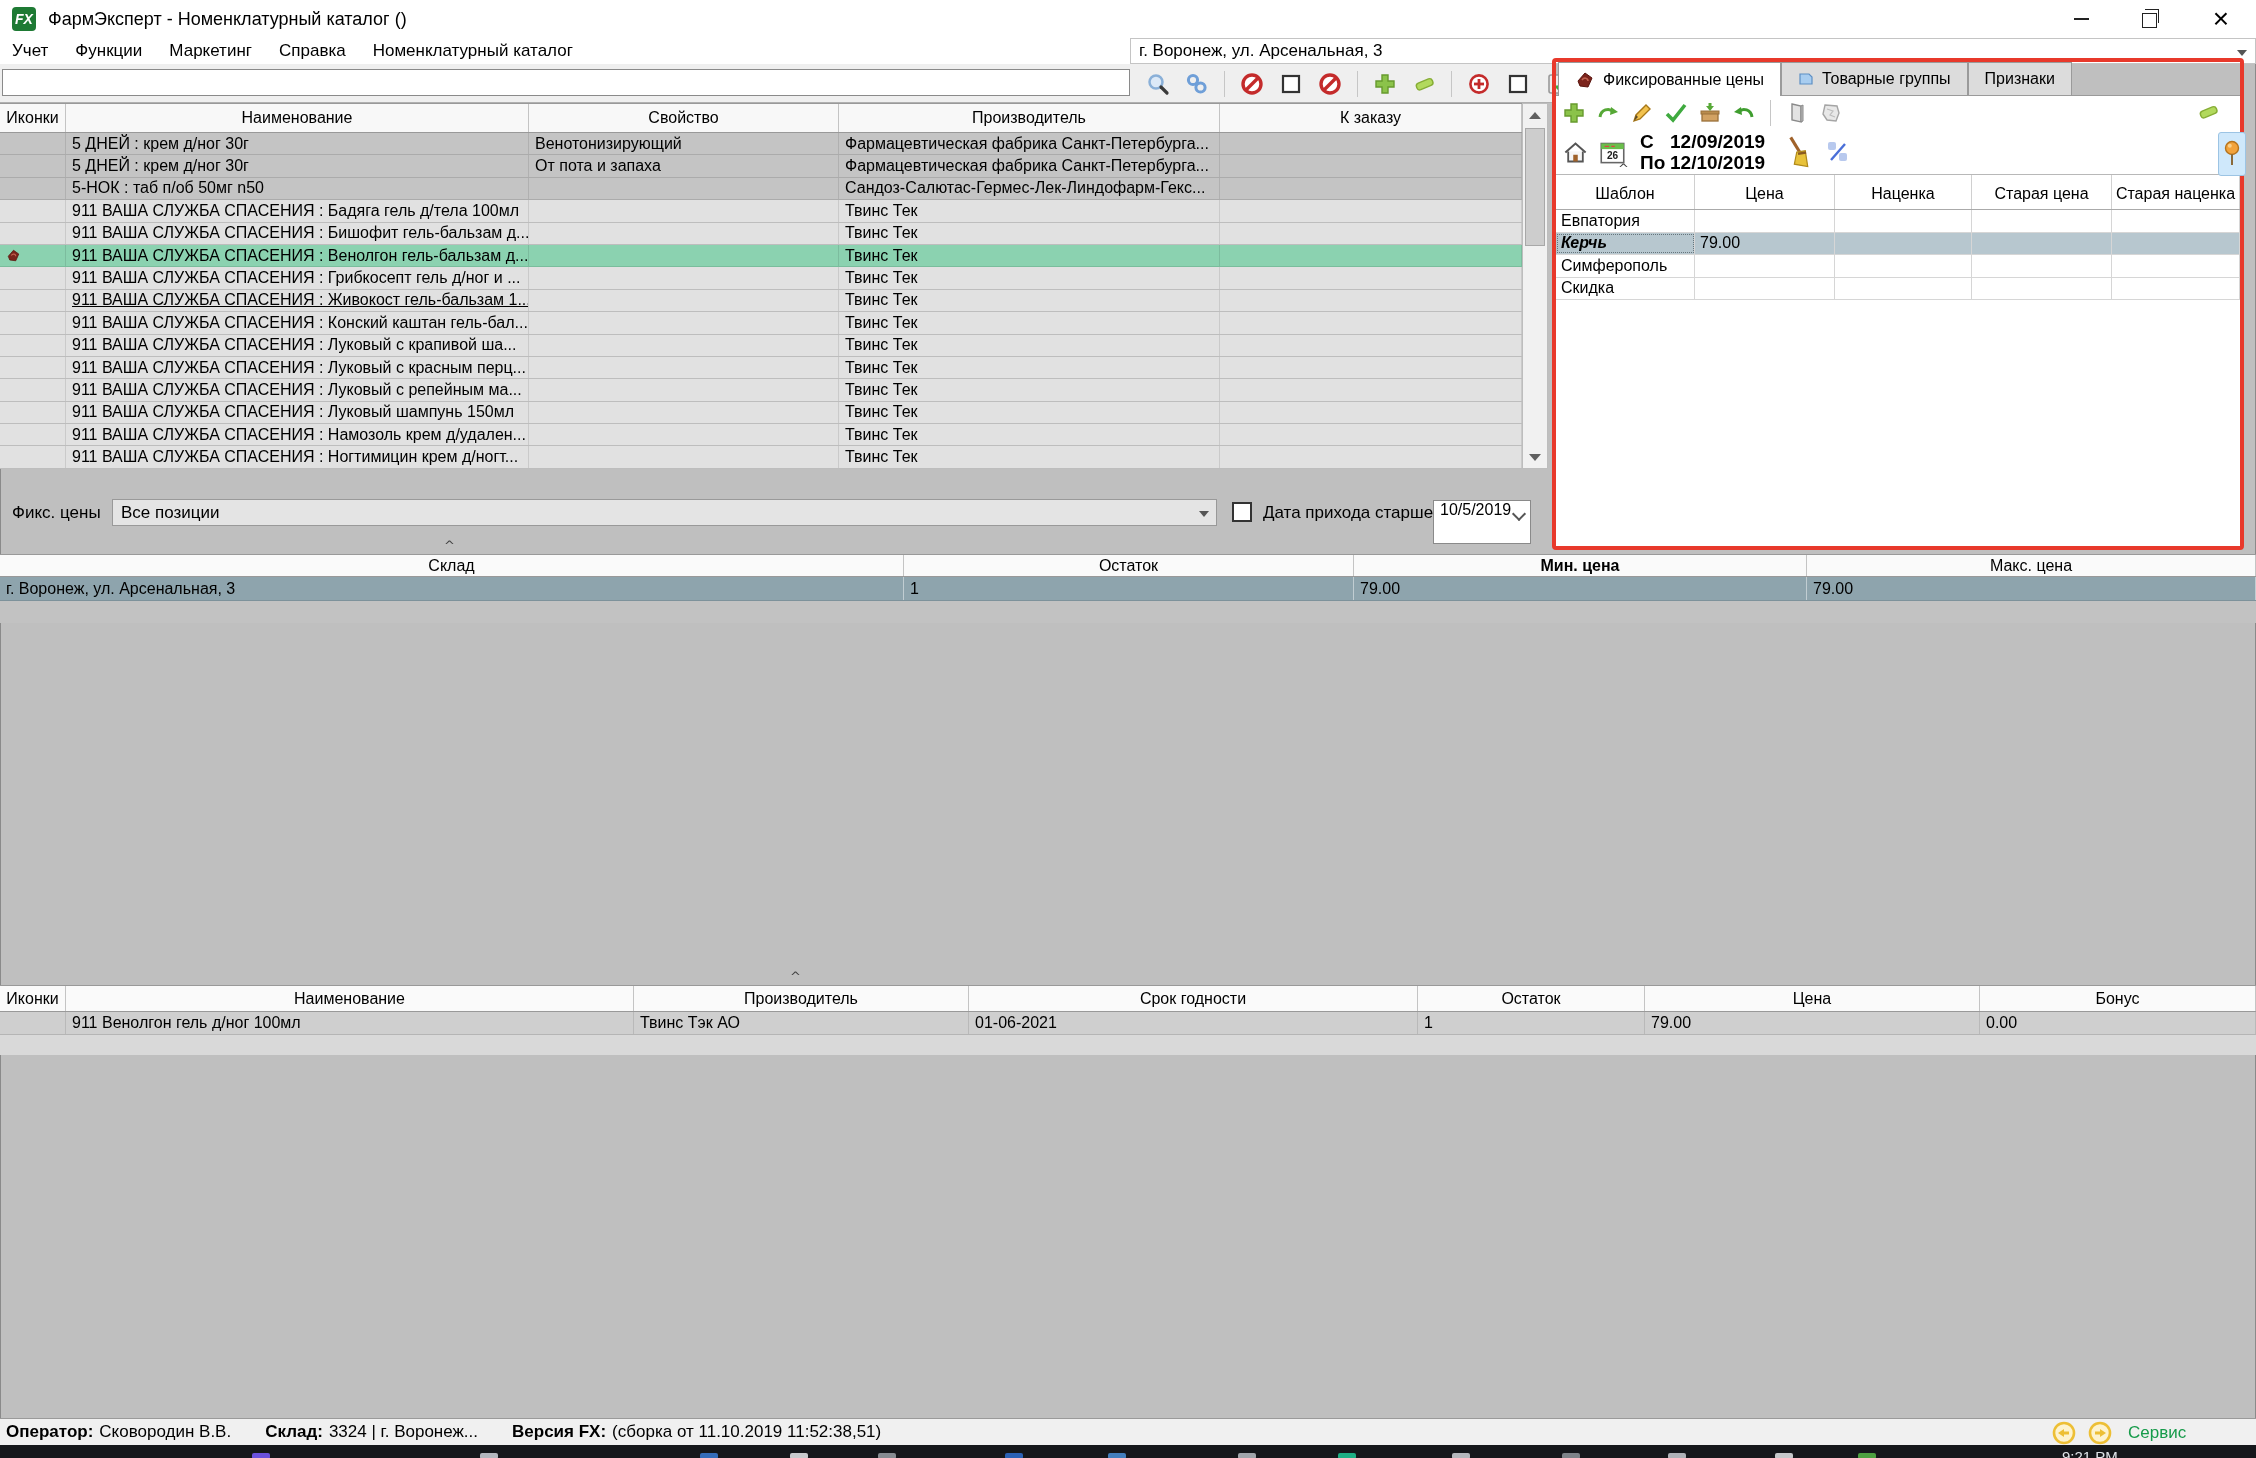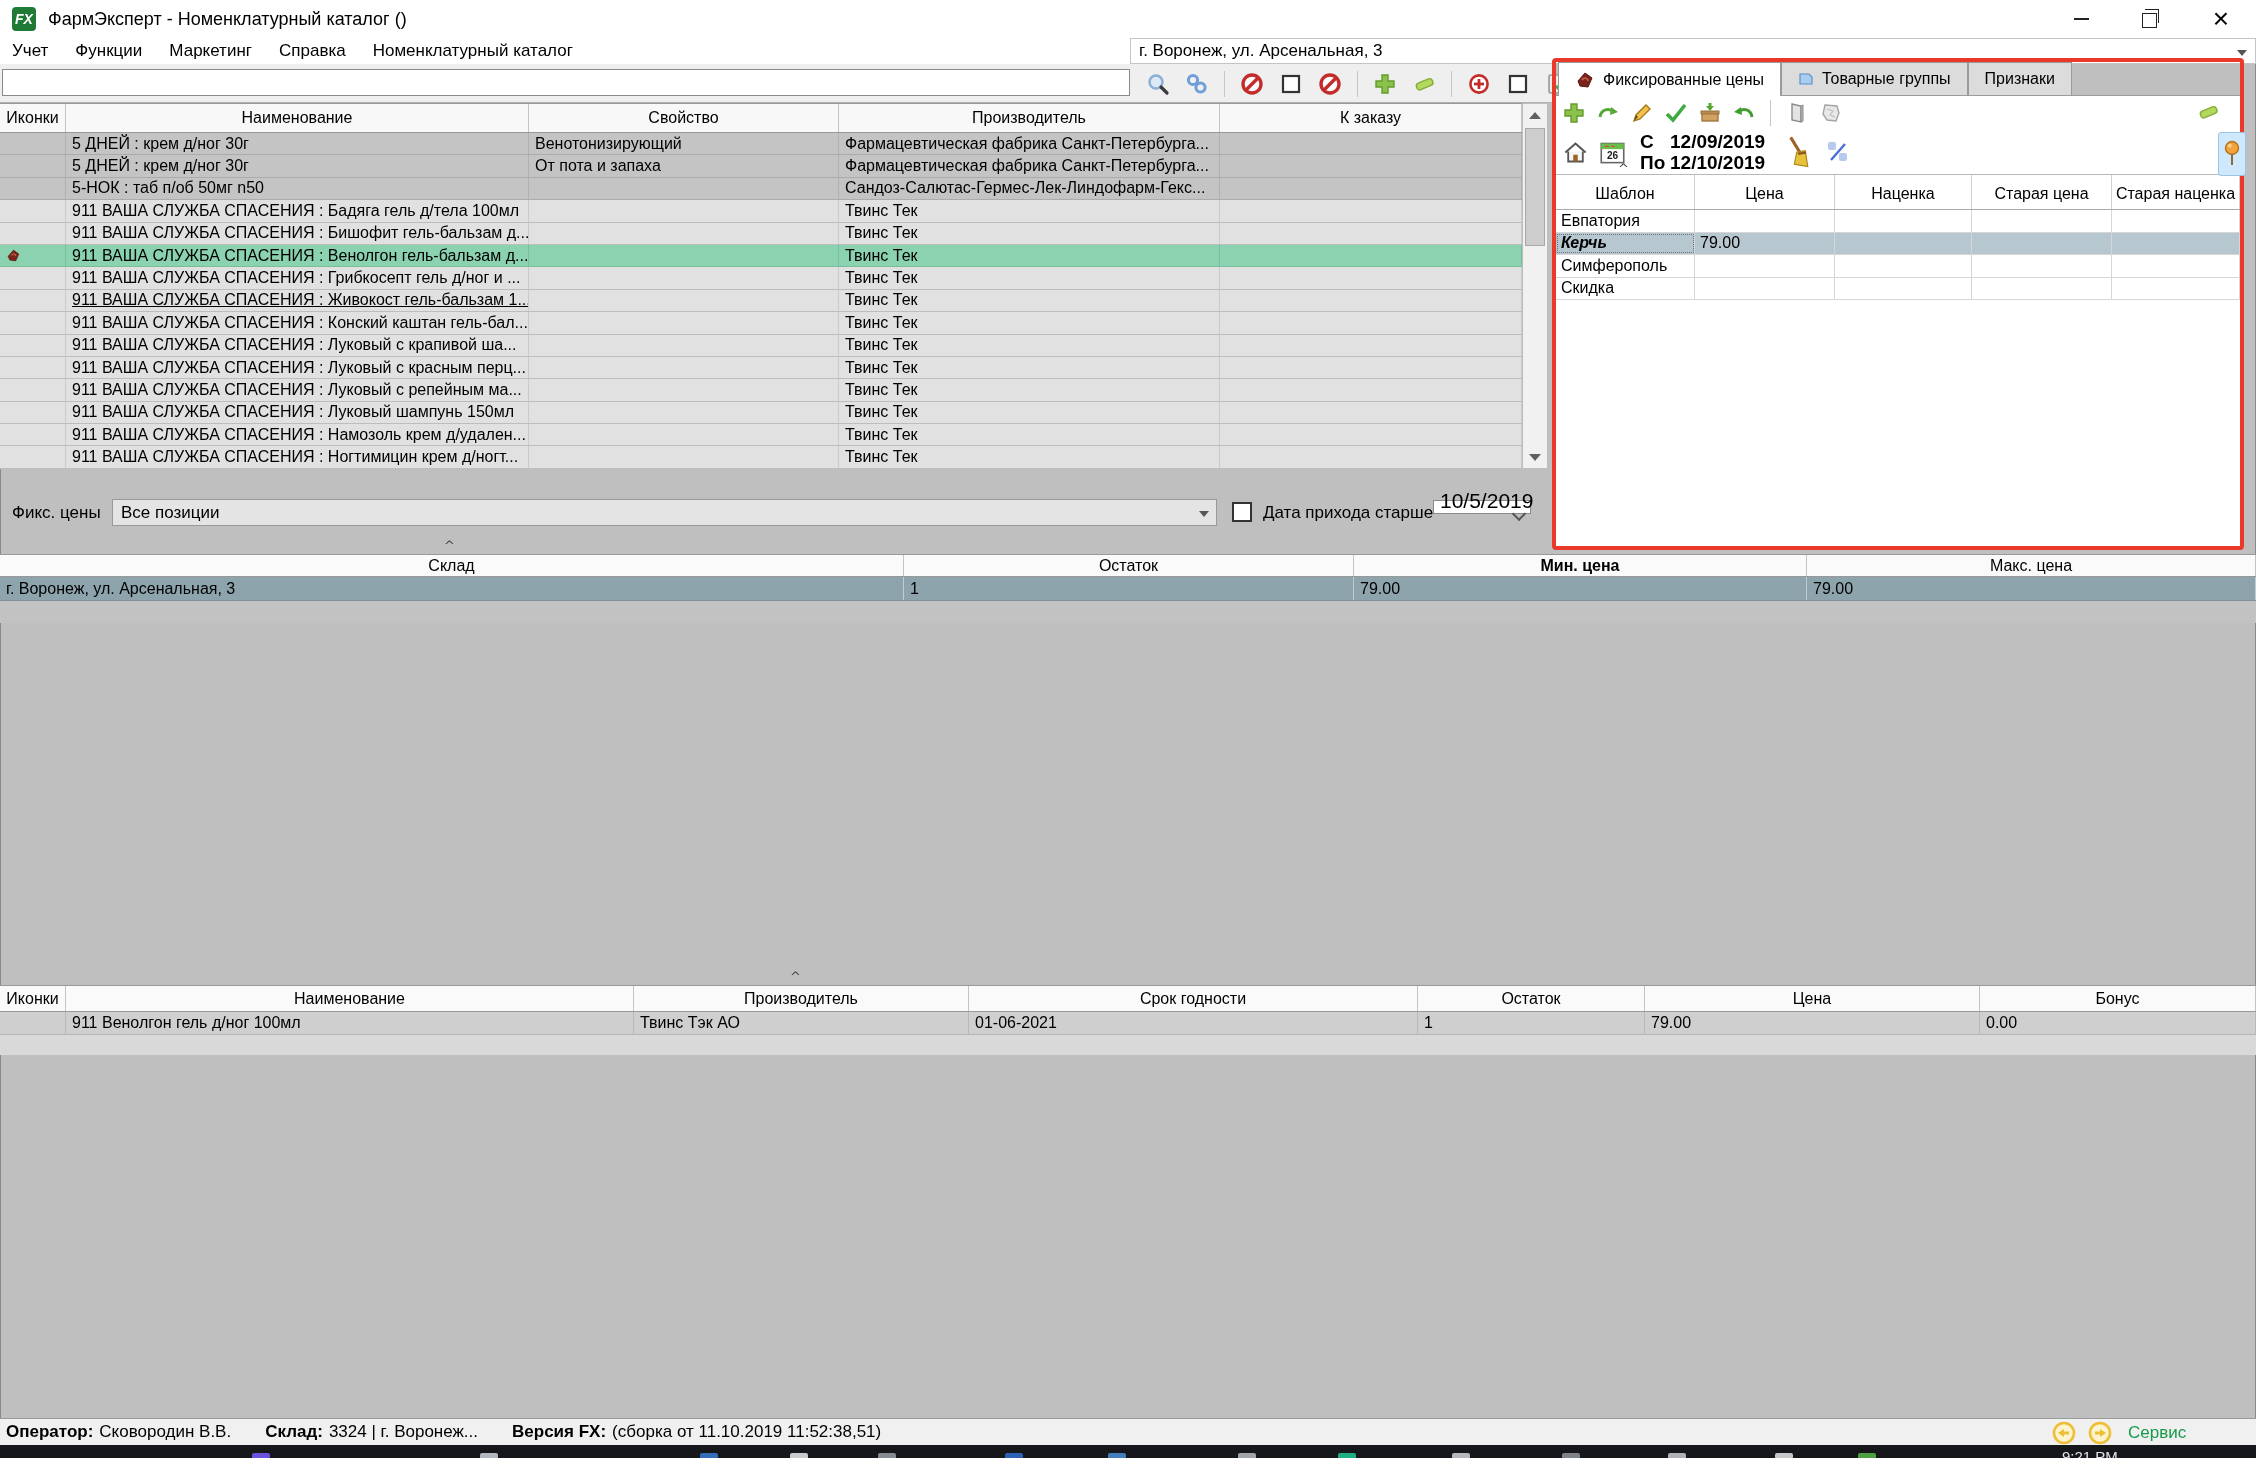--- a/index.html
+++ b/index.html
@@ -65,21 +65,21 @@
   .pt-row.selected .pt-c:first-child{font-weight:bold;font-style:italic;outline:1px dotted #66757c;outline-offset:-2px}
   .pt-c{display:flex;align-items:center;padding-left:5px;border-right:1px solid #d6d6d6;box-sizing:border-box;overflow:hidden;white-space:nowrap}
   .sort-caret{position:absolute;font-size:13px;color:#444;z-index:6;line-height:10px}
   
   .filter-row{position:absolute;left:0;top:497px;width:1552px;height:31px;font-size:17px}
   .filter-label{position:absolute;left:12px;top:6px}
   .filter-combo{position:absolute;left:112px;top:2px;width:1105px;height:27px;background:#e4e4e4;border:1px solid #999;box-sizing:border-box;display:flex;align-items:center;padding-left:8px;font-size:17px}
   .filter-combo .combo-caret{right:7px;top:11px}
   .chk{position:absolute;left:1232px;top:5px;width:20px;height:20px;background:#fff;border:2px solid #333;box-sizing:border-box}
   .chk-label{position:absolute;left:1263px;top:6px}
-  .date-combo{position:absolute;left:1433px;top:3px;width:98px;height:14px;background:#fff;border:1px solid #8a8a8a;box-sizing:border-box;display:flex;align-items:flex-end;padding-left:6px;font-size:21px}
+  .date-combo{position:absolute;left:1433px;top:3px;width:98px;height:44px;background:#fff;border:1px solid #8a8a8a;box-sizing:border-box;display:flex;align-items:flex-start;padding-left:6px;font-size:16px}
   .chevron{position:absolute;right:6px;top:8px;width:8px;height:8px;border-right:2px solid #555;border-bottom:2px solid #555;transform:rotate(45deg);transform-origin:center}
   
   .stock-table{position:absolute;left:0;top:554px;width:2256px}
   .st-header{display:flex;height:23px;background:#fafafa;border-top:1px solid #999;border-bottom:1px solid #999;box-sizing:border-box}
   .st-row{display:flex;height:24px;background:#8ea4ad;font-size:16px;border-bottom:1px solid #7d929b;box-sizing:border-box}
   .st-strip{height:22px;background:#c2c2c2}
   .st-c{display:flex;align-items:center;padding-left:6px;border-right:1px solid rgba(255,255,255,0.45);box-sizing:border-box;overflow:hidden;white-space:nowrap}
   
   .detail-table{position:absolute;left:0;top:985px;width:2256px}
   .dt-header{display:flex;height:27px;background:#fafafa;border-top:1px solid #999;border-bottom:1px solid #999;box-sizing:border-box}

